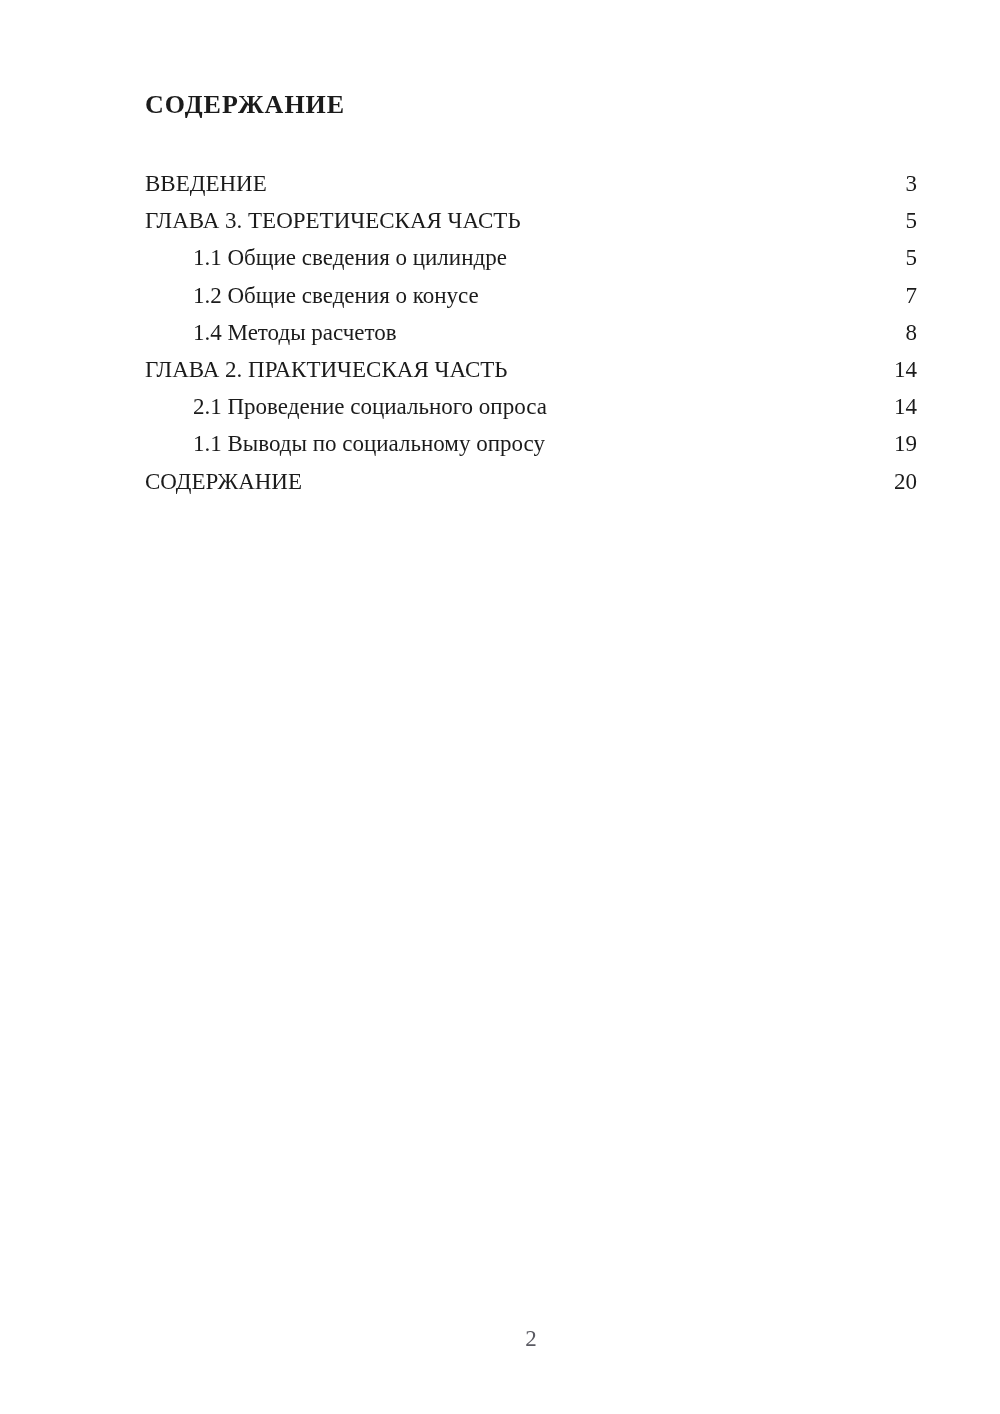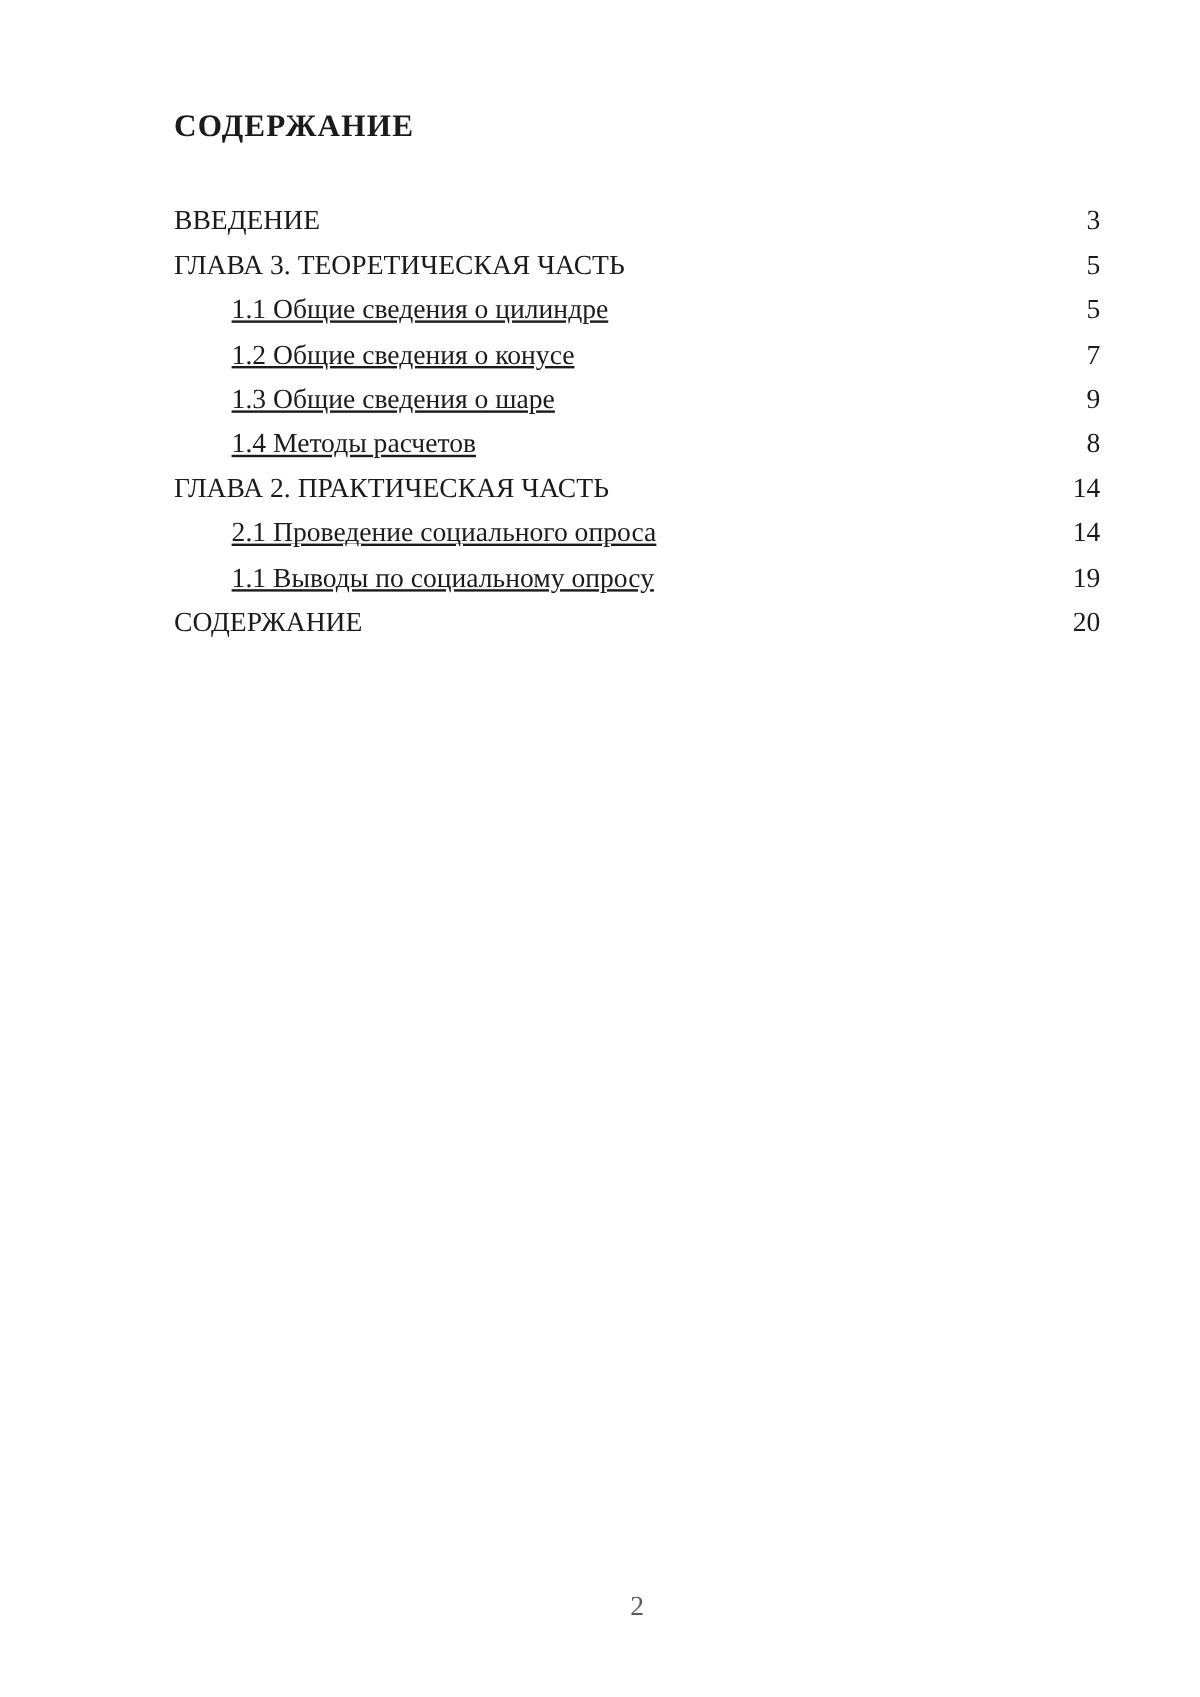--- a/index.html
+++ b/index.html
@@ -35,21 +35,20 @@
   .toc-row {
     display: flex;
     justify-content: space-between;
     align-items: baseline;
     font-size: 23px;
     line-height: 37.2px;
     white-space: nowrap;
   }
   .toc-row.level-1 .toc-label {
     padding-left: 48px;
-    text-decoration: underline;
   }
   .toc-label {
     flex: 1 1 auto;
     overflow: hidden;
   }
   .toc-page {
     flex: 0 0 auto;
     text-align: right;
     padding-left: 20px;
   }
@@ -82,24 +81,20 @@
         </div>
         <div class="toc-row level-1">
           <span class="toc-label">1.1 Общие сведения о цилиндре</span>
           <span class="toc-page">5</span>
         </div>
         <div class="toc-row level-1">
           <span class="toc-label">1.2 Общие сведения о конусе</span>
           <span class="toc-page">7</span>
         </div>
         <div class="toc-row level-1">
-          <span class="toc-label">1.3 Общие сведения о шаре</span>
-          <span class="toc-page">9</span>
-        </div>
-        <div class="toc-row level-1">
           <span class="toc-label">1.4 Методы расчетов</span>
           <span class="toc-page">8</span>
         </div>
         <div class="toc-row level-0">
           <span class="toc-label">ГЛАВА 2. ПРАКТИЧЕСКАЯ ЧАСТЬ</span>
           <span class="toc-page">14</span>
         </div>
         <div class="toc-row level-1">
           <span class="toc-label">2.1 Проведение социального опроса</span>
           <span class="toc-page">14</span>

